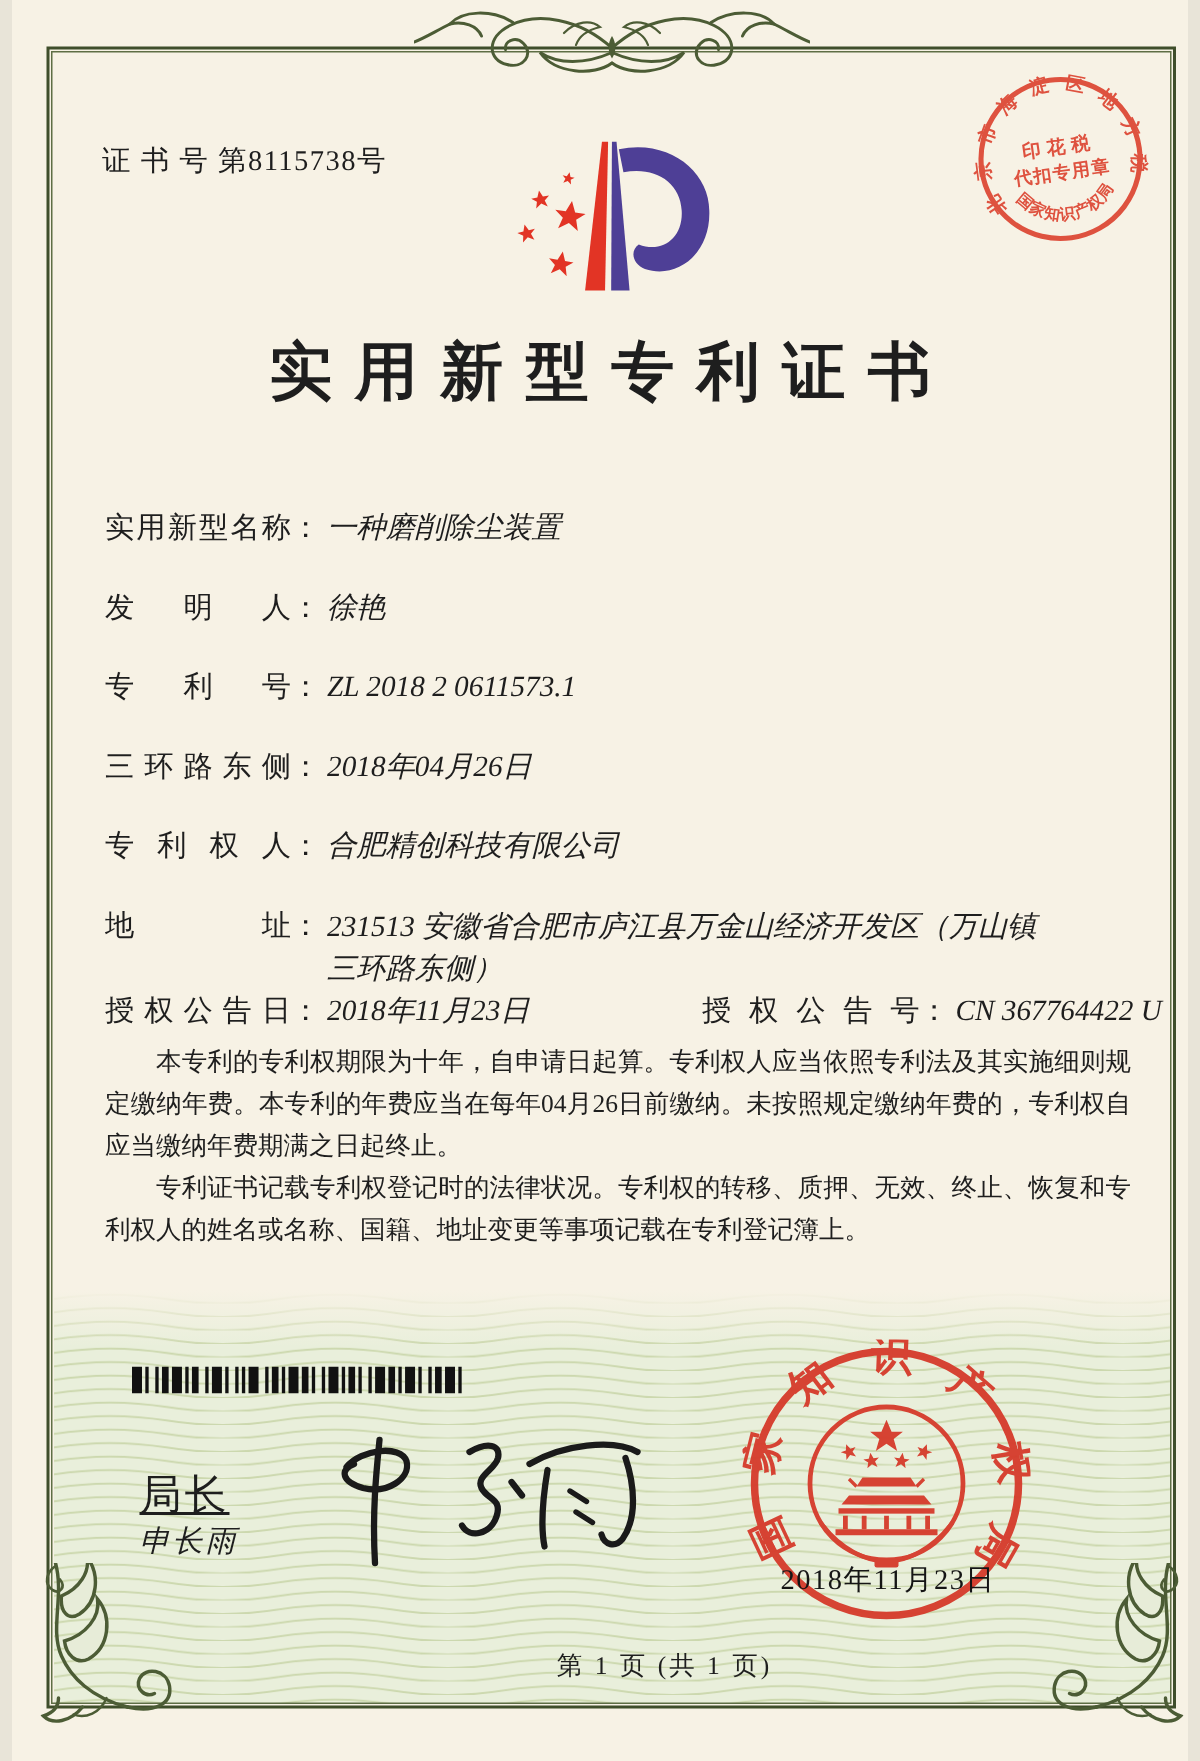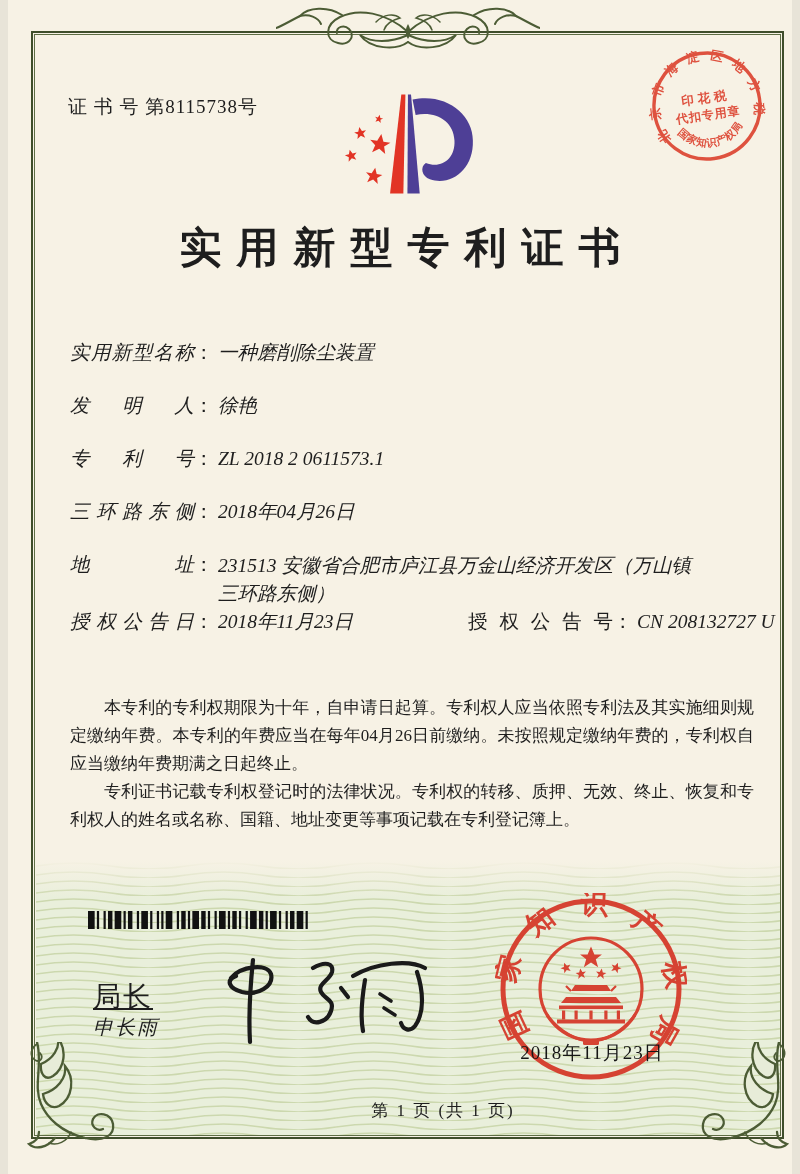--- a/index.html
+++ b/index.html
@@ -19,21 +19,21 @@
   .corner-fl-right{position:absolute;left:686px;top:1042px;width:95px;height:112px;z-index:3;}
   
   .cert-no{position:absolute;left:60px;top:94px;font-size:19px;letter-spacing:1px;z-index:4;}
   .logo{position:absolute;left:333px;top:86px;width:138px;height:112px;z-index:4;}
   .tax-stamp{position:absolute;left:639px;top:46px;width:120px;height:120px;z-index:5;opacity:.93;}
   .doc-title{position:absolute;left:0;top:220px;width:100%;text-align:center;font-size:42px;
              font-weight:600;letter-spacing:15px;padding-left:15px;box-sizing:border-box;z-index:4;}
   
   .fields{position:absolute;left:62px;top:340px;width:690px;z-index:4;}
   .field-row{position:relative;font-size:19.5px;line-height:26px;margin-bottom:27px;white-space:nowrap;}
-  .flabel{display:inline-block;width:124px;text-align:justify;text-align-last:justify;vertical-align:top;font-style:italic;}
+  .flabel{display:inline-block;width:124px;text-align:justify;text-align-last:justify;vertical-align:top;}
   .fcolon{display:inline-block;width:24px;vertical-align:top;}
   .fvalue{display:inline-block;vertical-align:top;white-space:pre;font-style:italic;}
   .addr{margin-bottom:1px;}
   .addr .fvalue{line-height:28px;}
   .grant-row{margin-bottom:0;}
   .grant-no{position:absolute;left:398px;top:0;}
   .flabel2{display:inline-block;width:145px;text-align:justify;text-align-last:justify;}
   
   .body-text{position:absolute;left:62px;top:694px;width:684px;font-size:17px;line-height:28px;
              text-align:justify;z-index:4;}
@@ -142,28 +142,31 @@
     </div>
     <div class="field-row">
       <span class="flabel">发明人</span><span class="fcolon">：</span><span class="fvalue">徐艳</span>
     </div>
     <div class="field-row">
       <span class="flabel">专利号</span><span class="fcolon">：</span><span class="fvalue">ZL 2018 2 0611573.1</span>
     </div>
     <div class="field-row">
       <span class="flabel">三环路东侧</span><span class="fcolon">：</span><span class="fvalue">2018年04月26日</span>
     </div>
+    <div class="field-row">
+      <span class="flabel">专利权人</span><span class="fcolon">：</span><span class="fvalue">合肥精创科技有限公司</span>
+    </div>
     <div class="field-row addr">
       <span class="flabel">地址</span><span class="fcolon">：</span><span class="fvalue">231513 安徽省合肥市庐江县万金山经济开发区（万山镇
 三环路东侧）</span>
     </div>
     <div class="field-row grant-row">
       <span class="flabel">授权公告日</span><span class="fcolon">：</span><span class="fvalue">2018年11月23日</span>
       <span class="grant-no">
-        <span class="flabel2">授权公告号</span><span class="fcolon">：</span><span class="fvalue">CN 208132727 U</span>
+        <span class="flabel2">授权公告号</span><span class="fcolon">：</span><span class="fvalue">CN 367764422 U</span>
       </span>
     </div>
   </div>
 
   <div class="body-text">
     <p>本专利的专利权期限为十年，自申请日起算。专利权人应当依照专利法及其实施细则规定缴纳年费。本专利的年费应当在每年04月26日前缴纳。未按照规定缴纳年费的，专利权自应当缴纳年费期满之日起终止。</p>
     <p>专利证书记载专利权登记时的法律状况。专利权的转移、质押、无效、终止、恢复和专利权人的姓名或名称、国籍、地址变更等事项记载在专利登记簿上。</p>
   </div>
 
   <svg class="barcode" id="barcode" preserveAspectRatio="none" viewBox="0 0 100 20">

